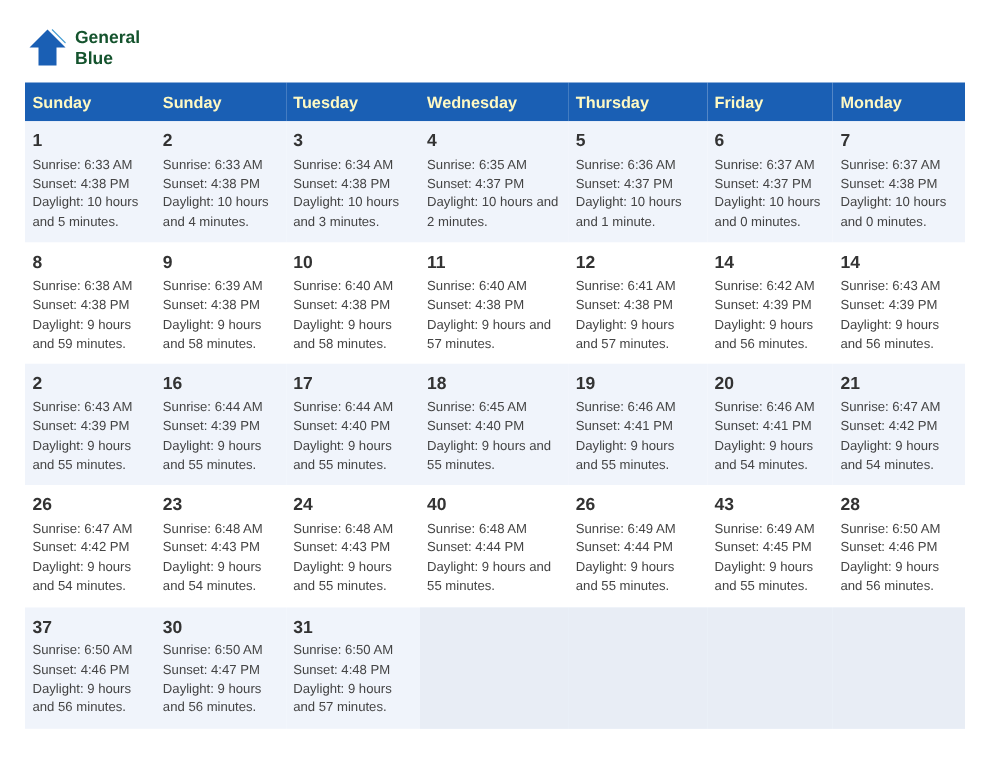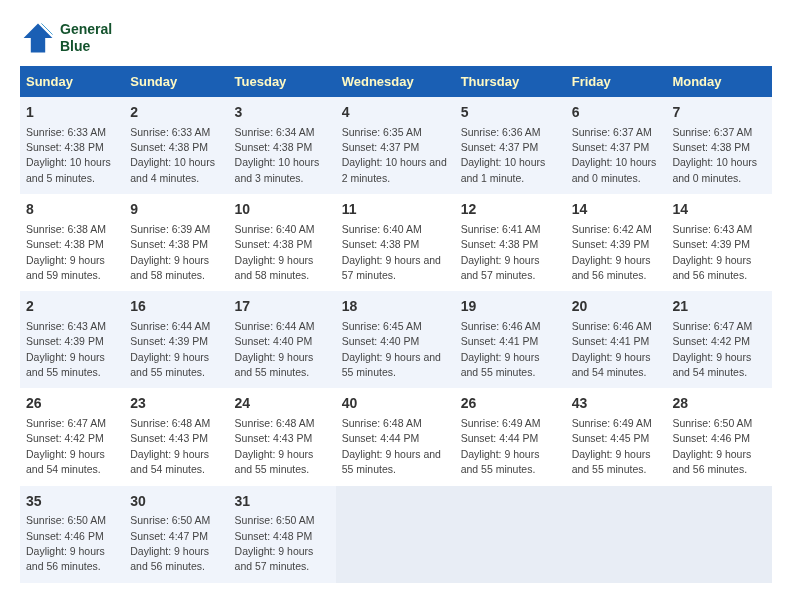--- a/index.html
+++ b/index.html
@@ -152,21 +152,21 @@
       <tr>
         <td><span class="day-num">26</span><span class="day-info">Sunrise: 6:47 AM<br>Sunset: 4:42 PM<br>Daylight: 9 hours and 54 minutes.</span></td>
         <td><span class="day-num">23</span><span class="day-info">Sunrise: 6:48 AM<br>Sunset: 4:43 PM<br>Daylight: 9 hours and 54 minutes.</span></td>
         <td><span class="day-num">24</span><span class="day-info">Sunrise: 6:48 AM<br>Sunset: 4:43 PM<br>Daylight: 9 hours and 55 minutes.</span></td>
         <td><span class="day-num">40</span><span class="day-info">Sunrise: 6:48 AM<br>Sunset: 4:44 PM<br>Daylight: 9 hours and 55 minutes.</span></td>
         <td><span class="day-num">26</span><span class="day-info">Sunrise: 6:49 AM<br>Sunset: 4:44 PM<br>Daylight: 9 hours and 55 minutes.</span></td>
         <td><span class="day-num">43</span><span class="day-info">Sunrise: 6:49 AM<br>Sunset: 4:45 PM<br>Daylight: 9 hours and 55 minutes.</span></td>
         <td><span class="day-num">28</span><span class="day-info">Sunrise: 6:50 AM<br>Sunset: 4:46 PM<br>Daylight: 9 hours and 56 minutes.</span></td>
       </tr>
       <tr>
-        <td><span class="day-num">35</span><span class="day-info">Sunrise: 6:50 AM<br>Sunset: 4:46 PM<br>Daylight: 9 hours and 56 minutes.</span></td>
+        <td><span class="day-num">37</span><span class="day-info">Sunrise: 6:50 AM<br>Sunset: 4:46 PM<br>Daylight: 9 hours and 56 minutes.</span></td>
         <td><span class="day-num">30</span><span class="day-info">Sunrise: 6:50 AM<br>Sunset: 4:47 PM<br>Daylight: 9 hours and 56 minutes.</span></td>
         <td><span class="day-num">31</span><span class="day-info">Sunrise: 6:50 AM<br>Sunset: 4:48 PM<br>Daylight: 9 hours and 57 minutes.</span></td>
         <td class="empty-cell"></td>
         <td class="empty-cell"></td>
         <td class="empty-cell"></td>
         <td class="empty-cell"></td>
       </tr>
     </tbody>
 </table>
 

